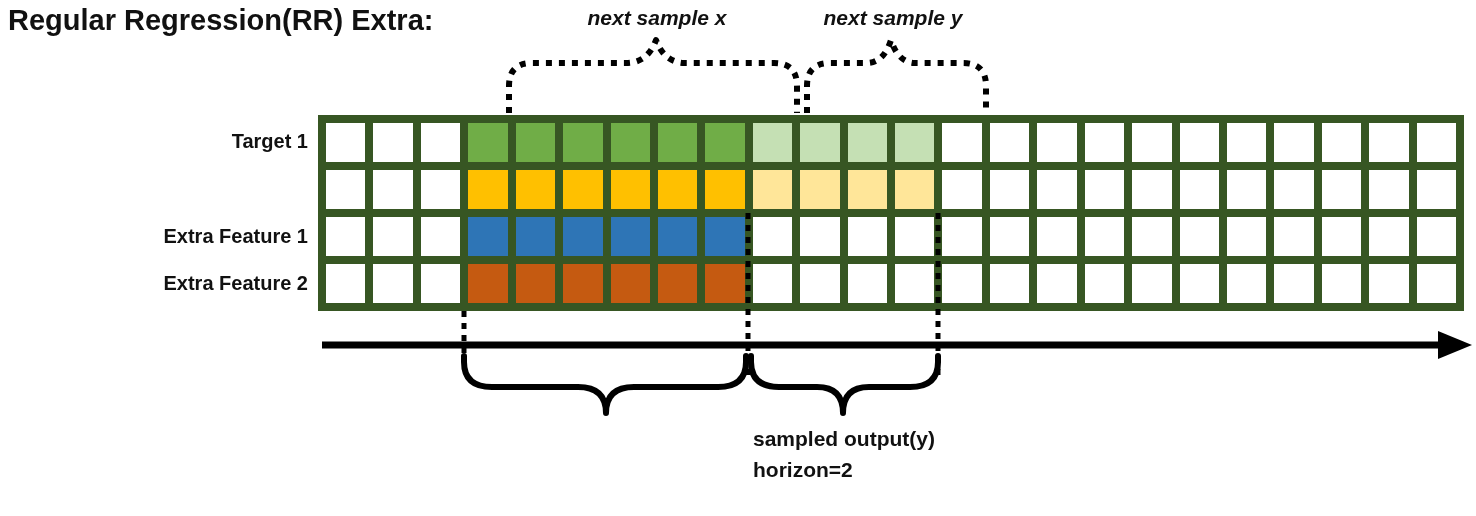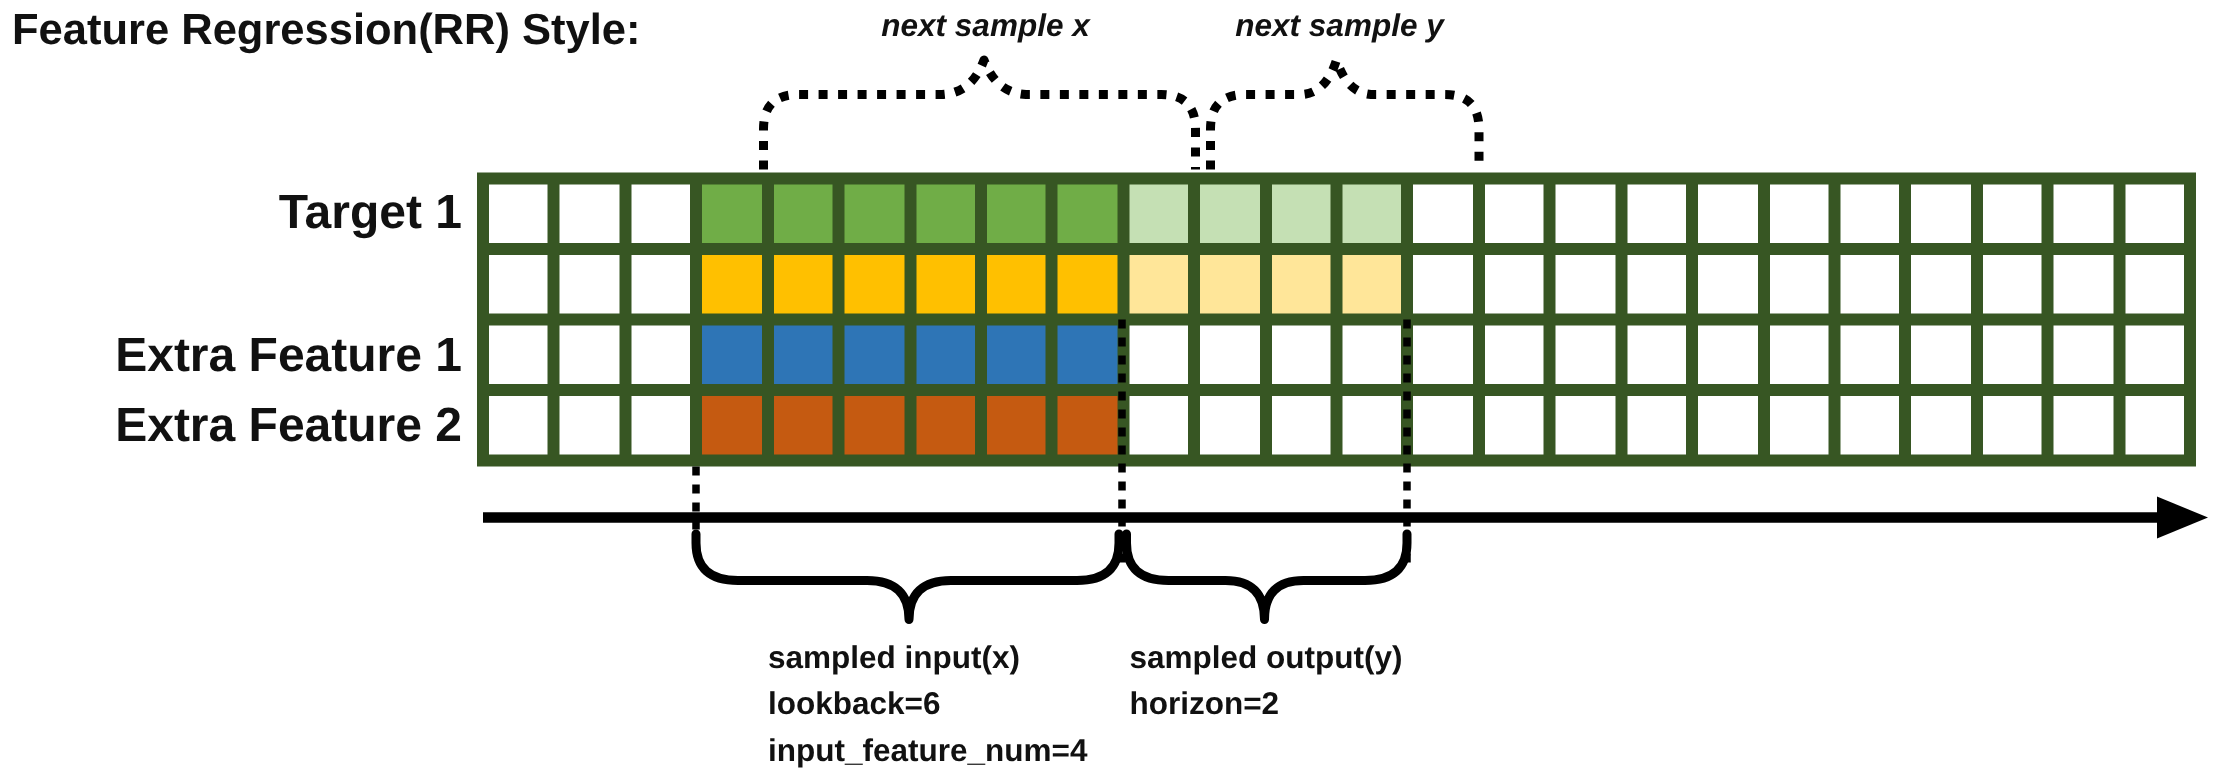--- a/index.html
+++ b/index.html
@@ -10,21 +10,21 @@
   .title{
     position:absolute;left:8px;top:4px;font-size:29px;font-weight:bold;letter-spacing:0;
   }
   .ann{
     position:absolute;top:6px;font-size:21px;font-style:italic;font-weight:600;
     transform:translateX(-50%);white-space:nowrap;
   }
   .ann-x{left:657px;}
   .ann-y{left:893px;}
   .row-label{
-    position:absolute;left:0;width:308px;text-align:right;font-size:32px;font-weight:bold;
+    position:absolute;left:0;width:308px;text-align:right;font-size:20px;font-weight:bold;
     line-height:30px;white-space:nowrap;
   }
   .grid{
     position:absolute;left:318px;top:115px;width:1146px;height:196px;
     display:grid;grid-template-columns:repeat(24,1fr);grid-template-rows:repeat(4,1fr);
     gap:8px;padding:8px;box-sizing:border-box;background:#375623;
   }
   .cell{width:100%;height:100%;}
   .time-label{
     position:absolute;left:0;top:330px;width:304px;text-align:right;
@@ -35,21 +35,21 @@
     position:absolute;top:423px;font-size:21px;font-weight:600;line-height:31px;white-space:nowrap;
   }
   .note-input{left:512px;}
   .note-output{left:753px;}
 </style>
 </head>
 <body>
 
 <div class="canvas">
 
-  <div class="title">Feature Regression(RR) Style:</div>
+  <div class="title">Regular Regression(RR) Extra:</div>
 
   <div class="ann ann-y">next sample y</div>
   <div class="ann ann-x">next sample x</div>
 
   <div class="row-label" style="top:126px;">Target 1</div>
   <div class="row-label" style="top:221px;">Extra Feature 1</div>
   <div class="row-label" style="top:268px;">Extra Feature 2</div>
 
   <div class="grid" id="grid" style="background: rgb(55, 86, 35);">
       <div class="cell" style="background: rgb(255, 255, 255);"></div>
@@ -162,23 +162,18 @@
     <path d="M 938,213 L 938,381" fill="none" stroke="#000" stroke-width="5" stroke-dasharray="6 6"></path>
 
     <line x1="322" y1="345" x2="1442" y2="345" stroke="#000" stroke-width="7"></line>
     <polygon points="1438,331 1438,359 1472,345" fill="#000"></polygon>
 
     <path d="M 464,356 L 464,362 Q 464,387 492,387 L 578,387 Q 606,387 606,413 Q 606,387 634,387 L 718,387 Q 746,387 746,362 L 746,356" fill="none" stroke="#000" stroke-width="6" stroke-linejoin="round" stroke-linecap="round"></path>
 
     <path d="M 751,356 L 751,362 Q 751,387 779,387 L 817,387 Q 843,387 843,413 Q 843,387 869,387 L 910,387 Q 938,387 938,362 L 938,356" fill="none" stroke="#000" stroke-width="6" stroke-linejoin="round" stroke-linecap="round"></path>
   </svg>
 
-  <div class="note note-input">
-    <div>sampled input(x)</div>
-    <div>lookback=6</div>
-    <div>input_feature_num=4</div>
-  </div>
   <div class="note note-output">
     <div>sampled output(y)</div>
     <div>horizon=2</div>
   </div>
 
 </div>
 
 </body></html>

